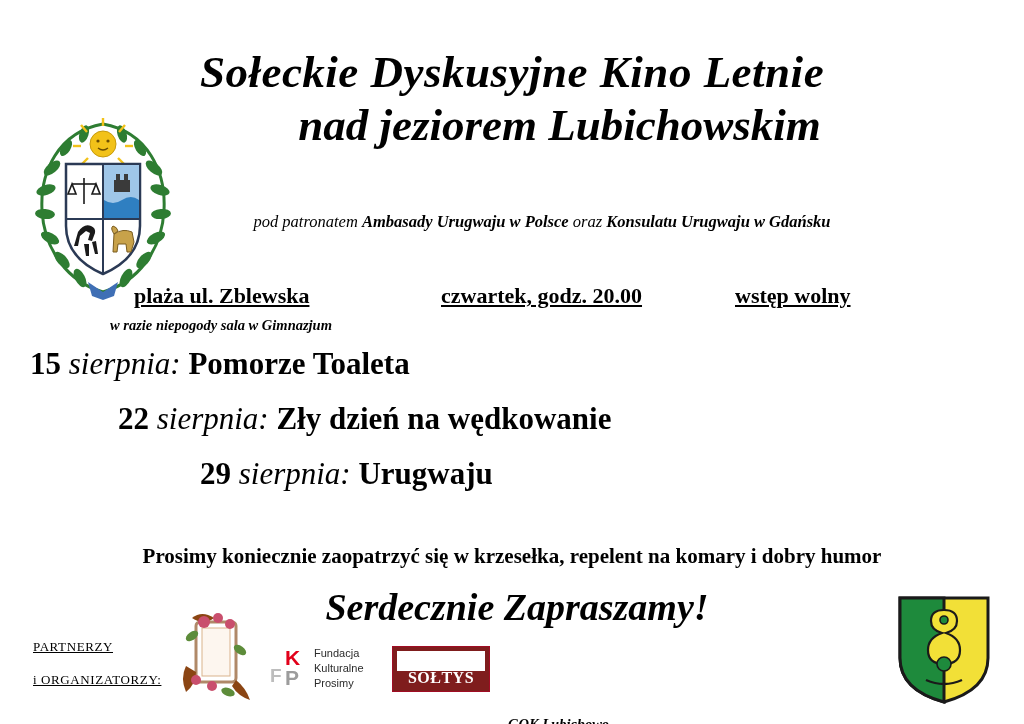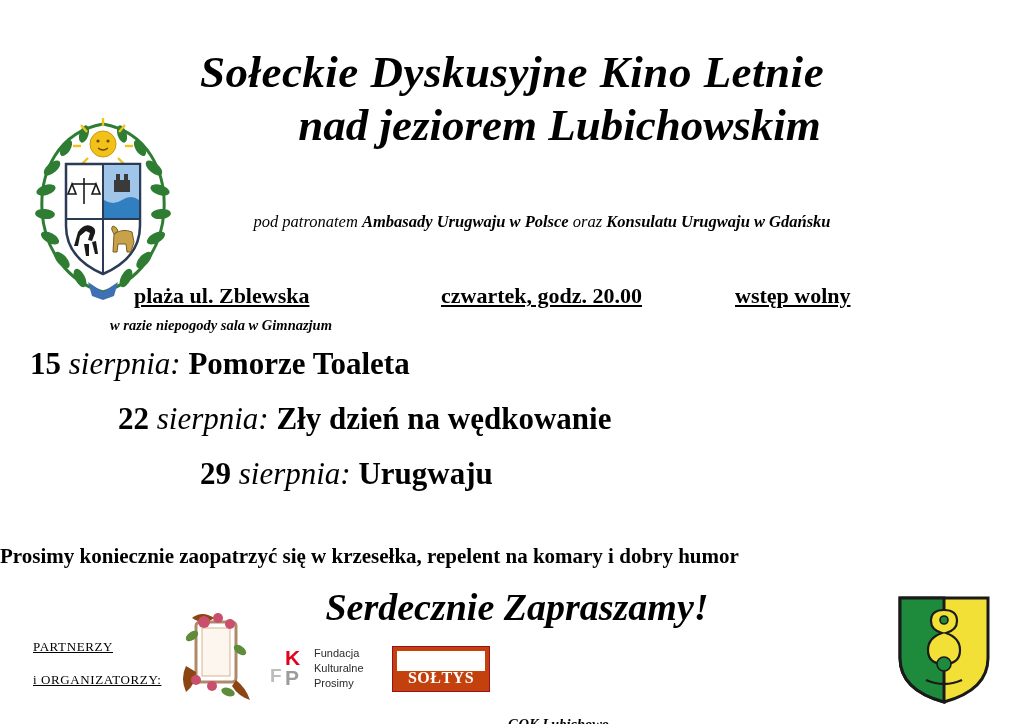--- a/index.html
+++ b/index.html
@@ -116,20 +116,21 @@
   .prog-1 { padding-left: 30px; }
   .prog-2 { padding-left: 118px; }
   .prog-3 { padding-left: 200px; }
 
   
   .note {
     position: absolute;
     top: 544px;
     left: 0;
     width: 1024px;
+    text-align: center;
     font-size: 21px;
     font-weight: bold;
   }
   .invite {
     position: absolute;
     top: 585px;
     left: 0;
     width: 1024px;
     text-align: center;
     font-size: 38px;
@@ -206,21 +207,21 @@
     font-size: 11px;
     line-height: 1.35;
     color: #2b2b2b;
   }
   .logo-soltys {
     position: absolute;
     left: 392px;
     top: 646px;
     width: 96px;
     height: 44px;
-    background: #c2410c;
+    background: #7f1d1d;
     color: #ffffff;
     border: 1px solid #a00c24;
   }
   .soltys-white {
     position: absolute;
     left: 4px; top: 4px;
     width: 88px; height: 20px;
     background: #ffffff;
   }
   .soltys-text {

